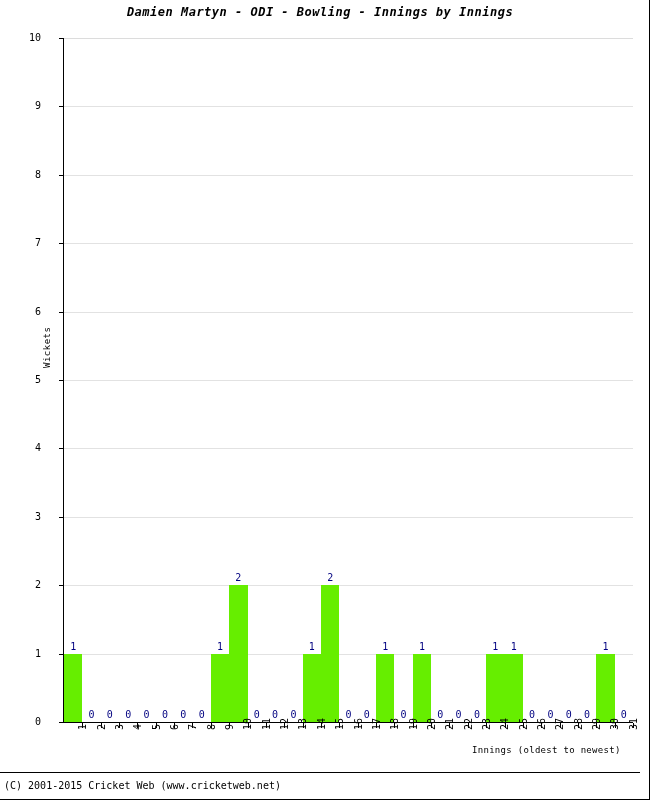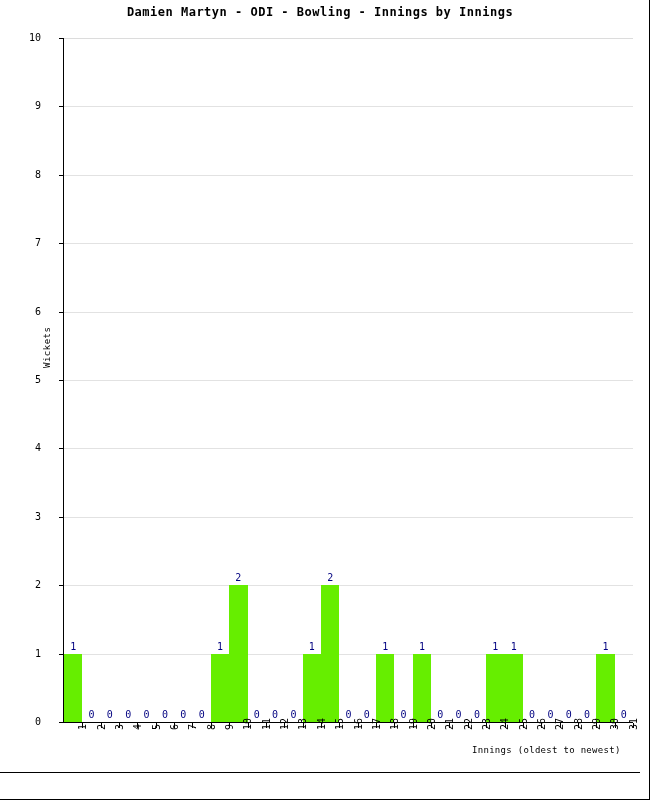--- a/index.html
+++ b/index.html
@@ -32,20 +32,21 @@
     position: absolute;
     left: 0;
     top: 5px;
     width: 640px;
     text-align: center;
     font-size: 12px;
     font-weight: bold;
     letter-spacing: 0.5px;
     color: #000;
     white-space: nowrap;
+    font-style: italic;
   }
 
   
   #plot-area {
     position: absolute;
     left: 63px;
     top: 38px;
     width: 569px;
     height: 684px;
     border-left: 1px solid #000;
@@ -313,14 +314,15 @@
         <div class="xtick-mark" style="left: 550.645px;"></div>
         <div class="xtick-label" style="left: 546.468px; top: 692px;">30</div>
         <div class="xtick-mark" style="left: 569px;"></div>
         <div class="xtick-label" style="left: 564.823px; top: 692px;">31</div>
       </div>
   </div>
 
   <div id="xlabel">Innings (oldest to newest)</div>
 
   <div id="footer-rule"></div>
+  <div id="footer-text">(C) 2001-2015 Cricket Web (www.cricketweb.net)</div>
 
 </div>
 
 </body></html>

